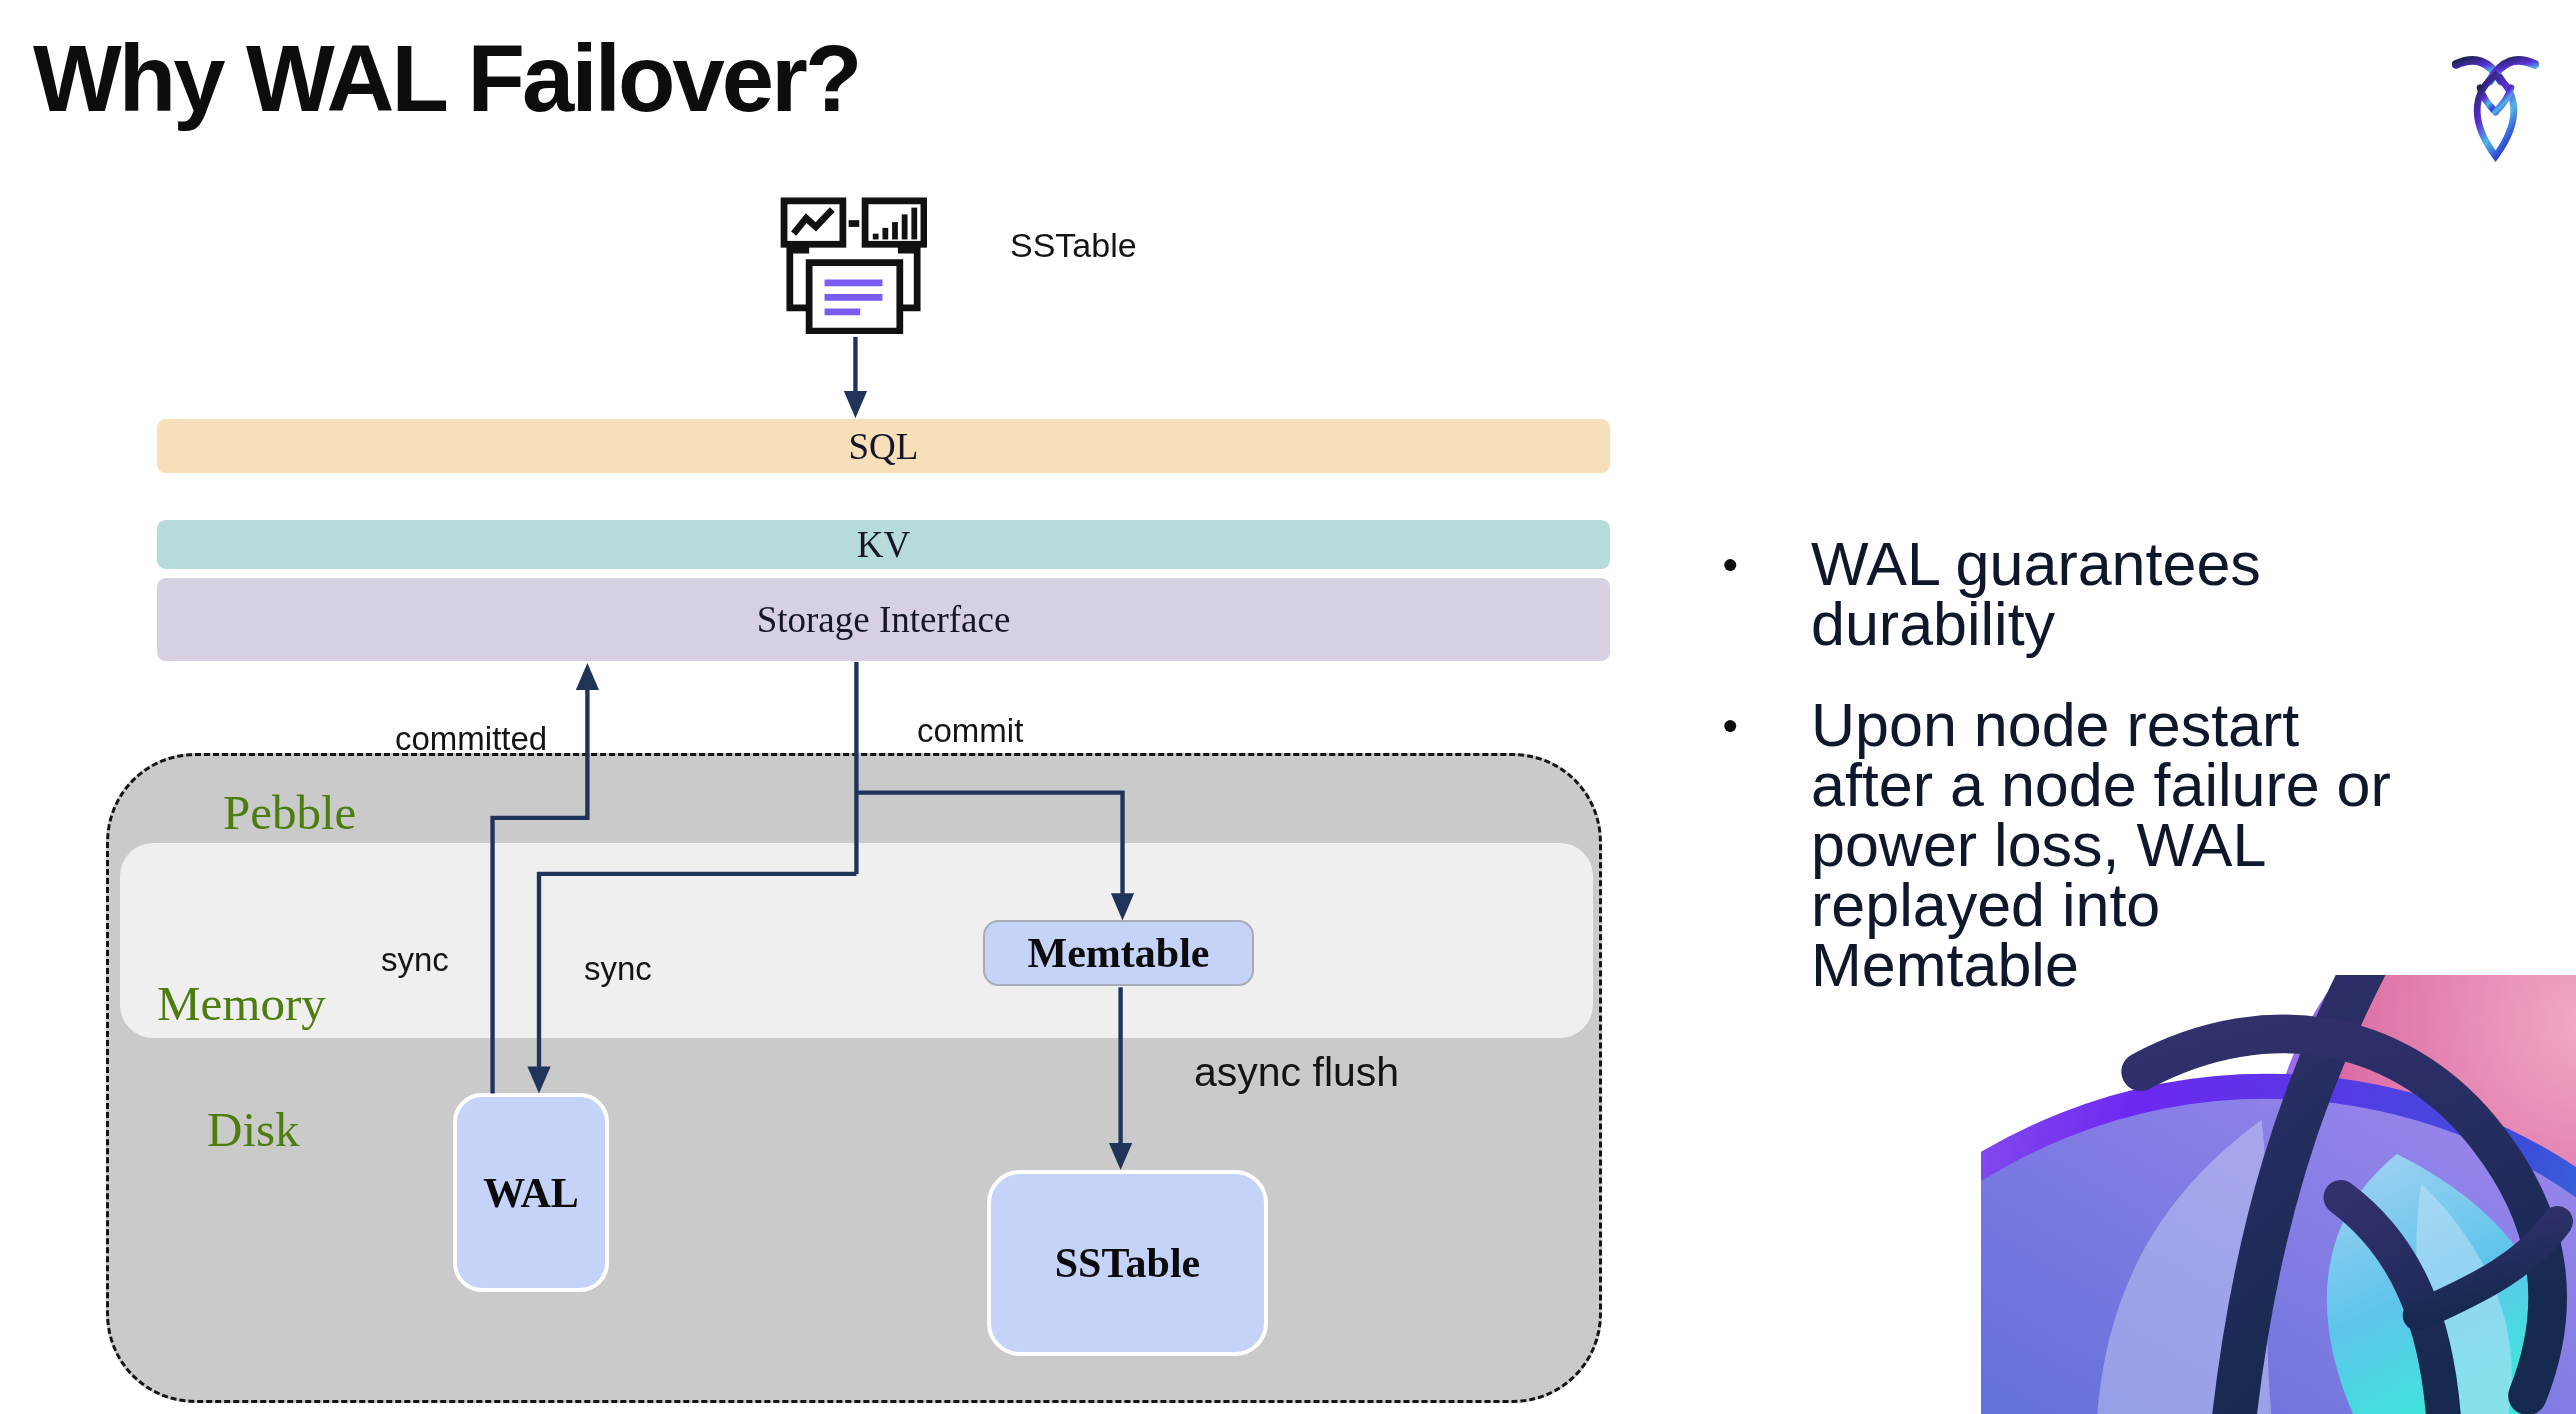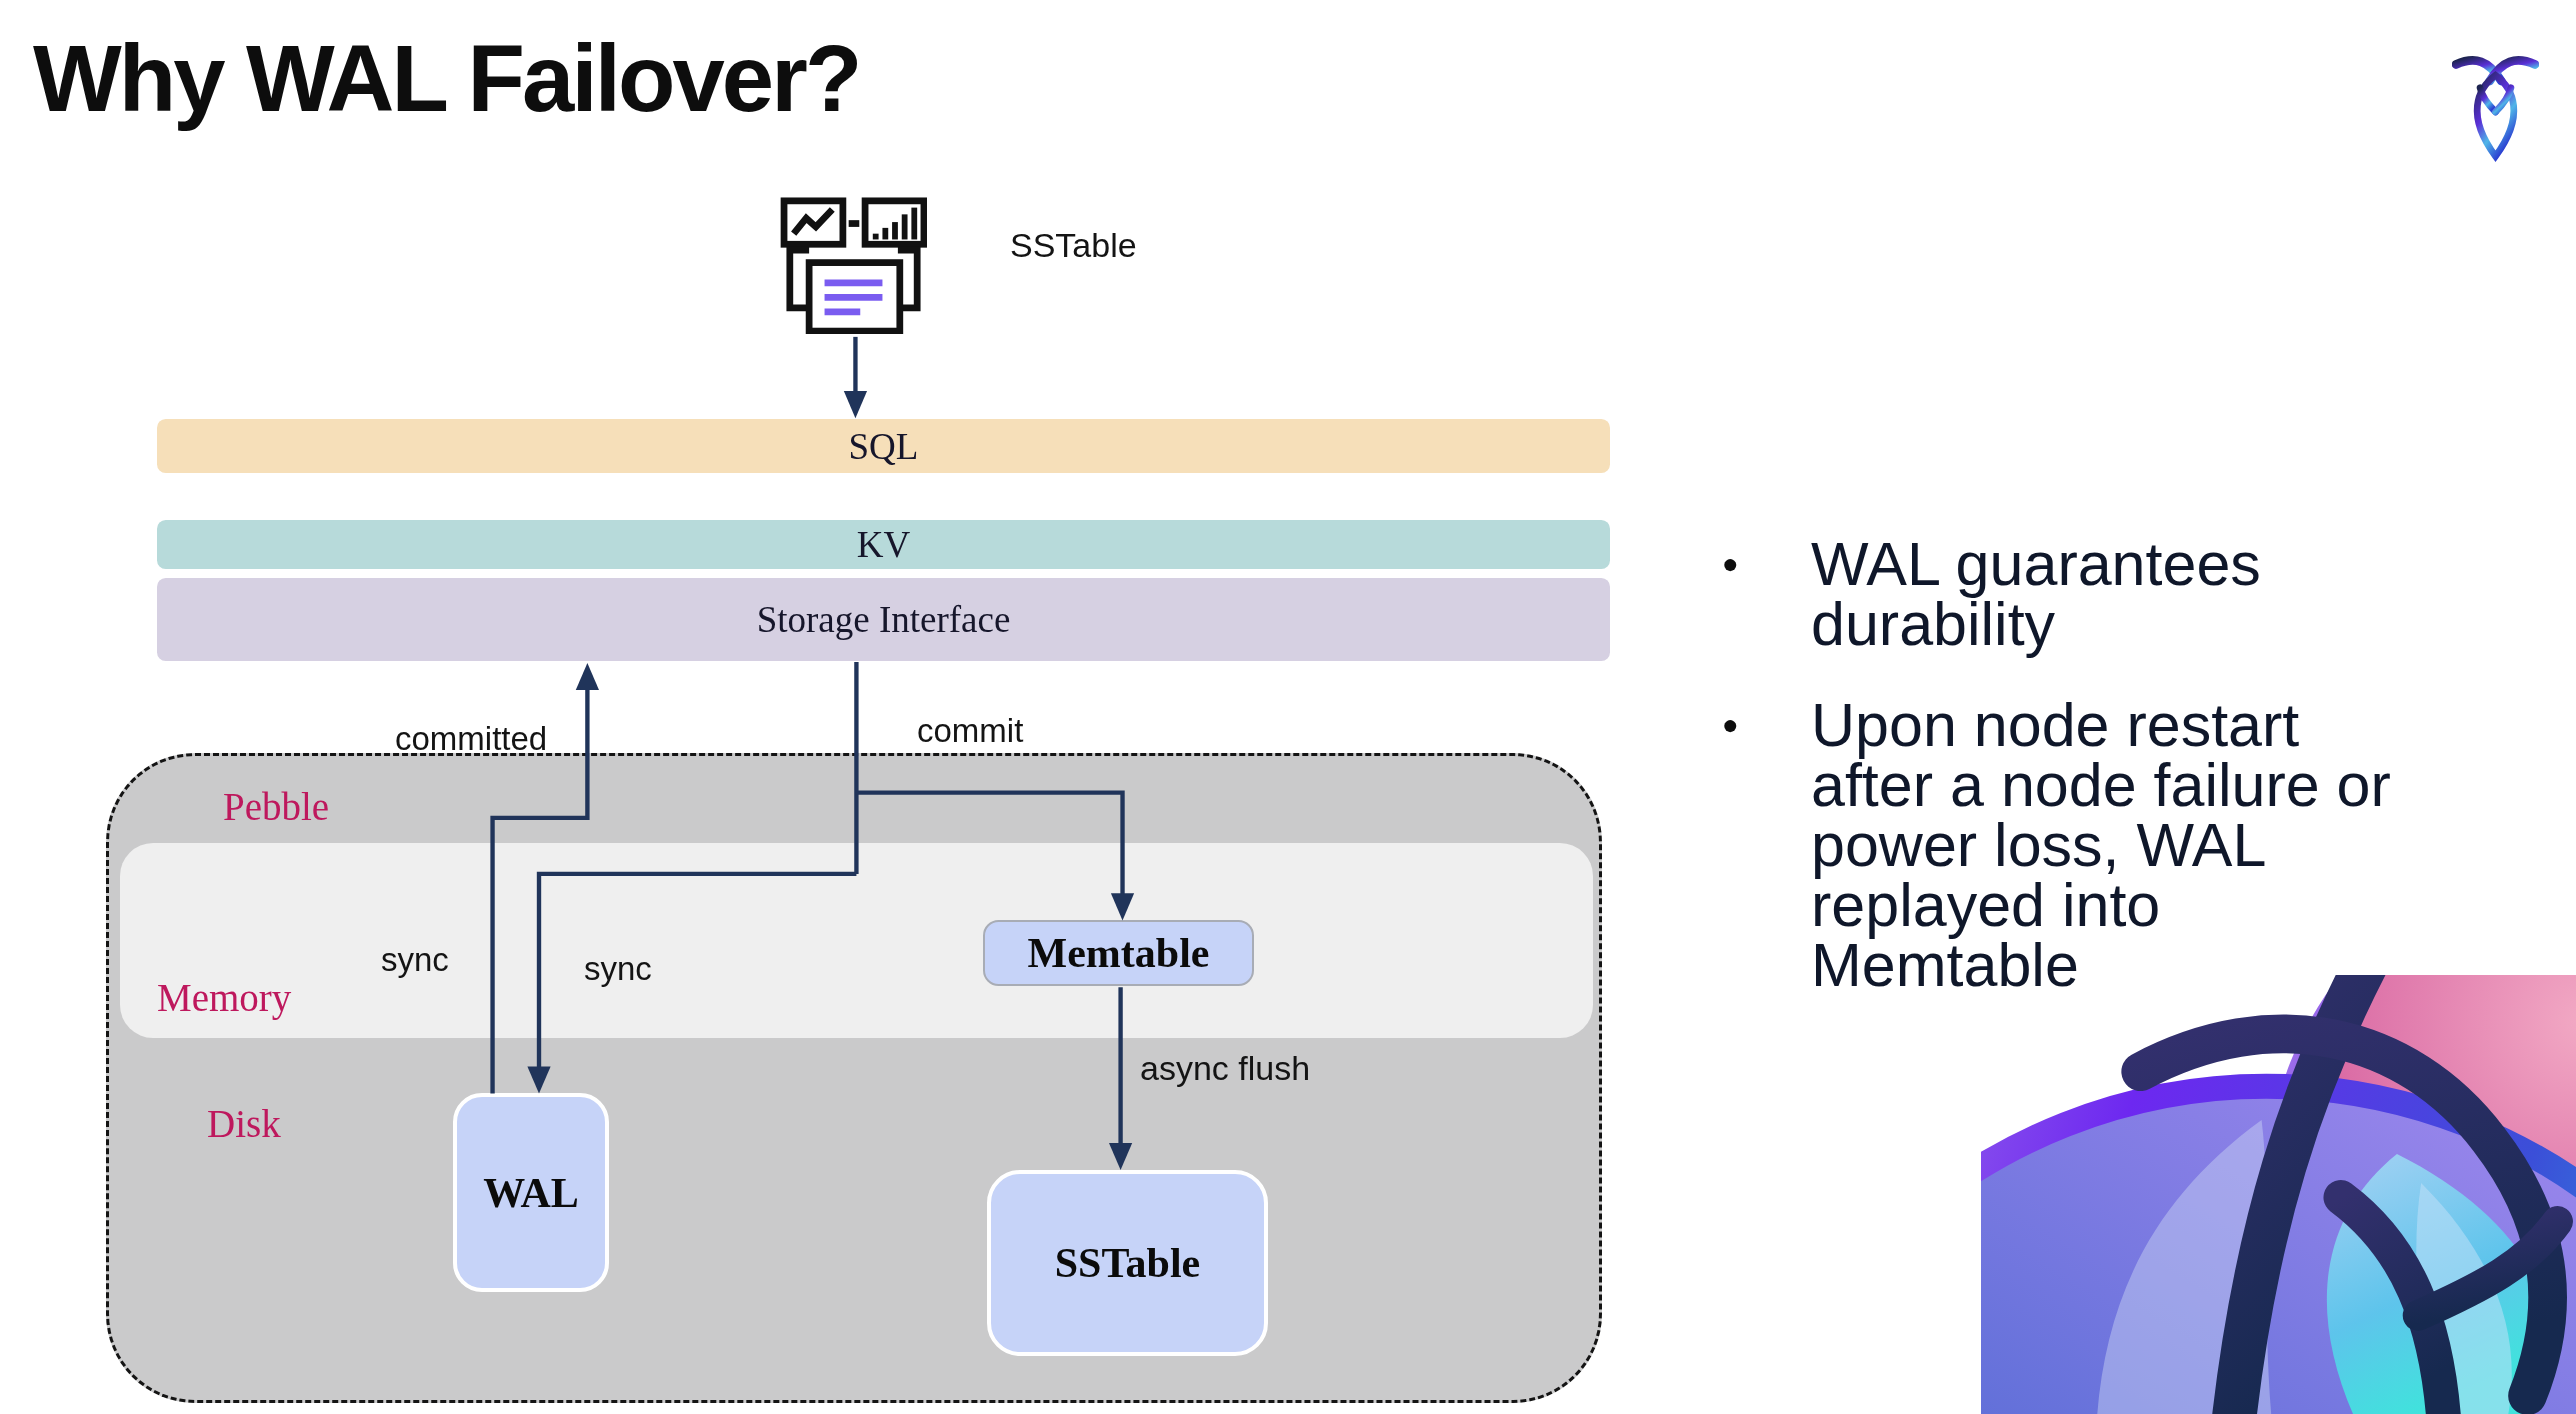--- a/index.html
+++ b/index.html
@@ -16,32 +16,32 @@
          font-family:"Liberation Serif",serif;font-size:37px;color:#16162b;margin-left:19px;}
   #layer-sql{top:419px;height:54px;background:#F6DFB9;}
   #layer-kv{top:520px;height:49px;background:#B7DADA;}
   #layer-storage{top:578px;height:83px;background:#D6D0E2;}
 
   
   #pebble{left:106px;top:753px;width:1496px;height:650px;background:#CACACB;
           border:3.9px dashed #141414;border-radius:89px;box-sizing:border-box;}
   #memory-band{left:120px;top:843px;width:1473px;height:195px;background:#EFEFEF;border-radius:33px;}
 
-  .serif-label{font-family:"Liberation Serif",serif;font-size:39px;color:#be185d;}
+  .serif-label{font-family:"Liberation Serif",serif;font-size:49px;color:#4d7c0f;}
   #pebble-label{left:223px;top:784px;}
   #memory-label{left:157px;top:975px;}
   #disk-label{left:207px;top:1101px;}
 
   .sans-label{font-family:"Liberation Sans",sans-serif;font-size:33px;color:#141414;}
   #client-label{left:1010px;top:226px;font-size:34px;}
   #committed-label{left:395px;top:720px;}
   #commit-label{left:917px;top:712px;}
   #sync-label-left{left:381px;top:941px;}
   #sync-label-right{left:584px;top:950px;}
-  #async-flush-label{left:1140px;top:1049px;font-size:34px;}
+  #async-flush-label{left:1194px;top:1049px;font-size:41px;}
 
   
   .bluebox{background:#C6D3F8;display:flex;align-items:center;justify-content:center;
            font-family:"Liberation Serif",serif;font-weight:bold;font-size:42px;color:#0b0b0b;box-sizing:border-box;}
   #wal-box{left:453px;top:1093px;width:156px;height:199px;border:4.8px solid #ffffff;border-radius:29px;}
   #memtable-box{left:983px;top:920px;width:271px;height:66px;border:2.9px solid #A8ACB5;border-radius:15.5px;}
   #sstable-box{left:987px;top:1170px;width:281px;height:186px;border:4.8px solid #ffffff;border-radius:33px;justify-content:center;}
 
   
   #bullets{left:1722px;top:534px;width:852px;}

